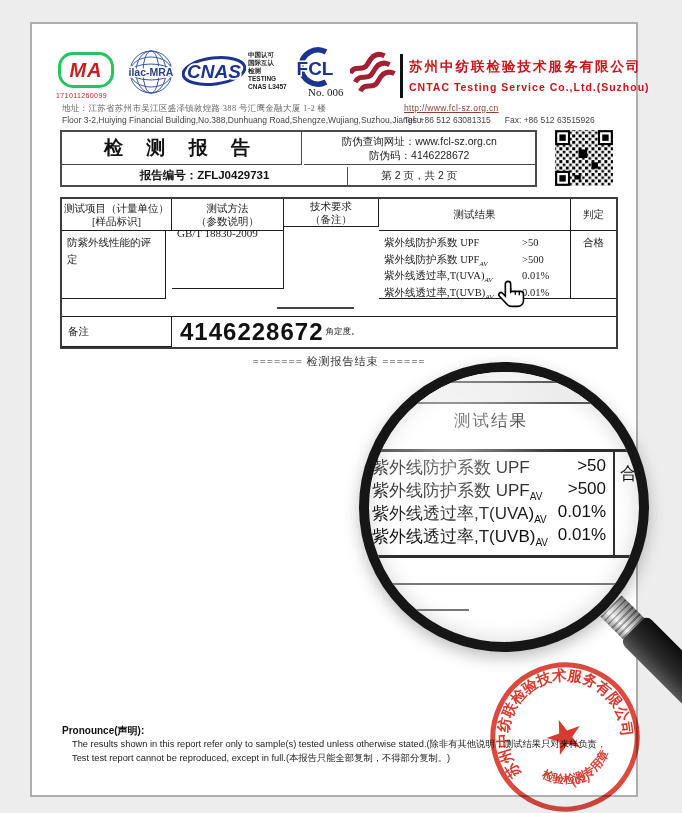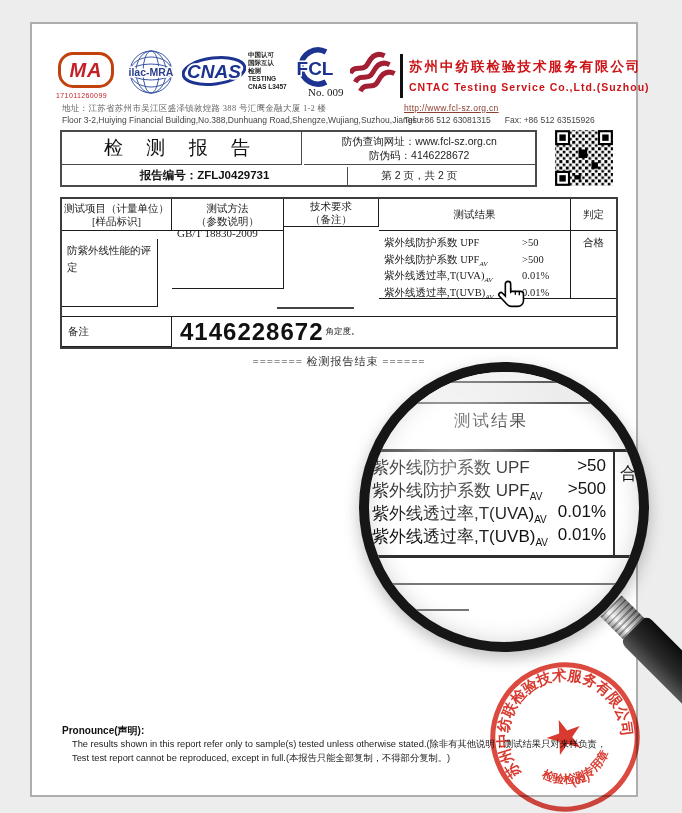--- a/index.html
+++ b/index.html
@@ -3,21 +3,21 @@
 <meta charset="utf-8">
 <style>
   * { margin:0; padding:0; box-sizing:border-box; }
   html,body { width:682px; height:813px; }
   body { background:#ededed; font-family:"Liberation Sans", sans-serif; position:relative; overflow:hidden; }
   .page { position:absolute; left:30px; top:22px; width:608px; height:775px;
           background:#fff; border:2px solid #aeaeae; }
 
   
   .cma-box { position:absolute; left:26px; top:28px; width:56px; height:36px;
-             border:3px solid #c2410c; border-radius:15px; display:flex; align-items:center; justify-content:center; }
+             border:3px solid #22c55e; border-radius:15px; display:flex; align-items:center; justify-content:center; }
   .cma-box span { color:#c42127; font-weight:bold; font-style:italic; font-size:20px; letter-spacing:1px; }
   .cma-num { position:absolute; left:24px; top:68px; width:62px; font-size:7px; color:#c42127; letter-spacing:.4px; }
   .ilac { position:absolute; left:92px; top:24px; }
   .cnas { position:absolute; left:150px; top:28px; }
   .cnas-side { position:absolute; left:216px; top:27px; font-size:6.5px; line-height:8px; color:#222; font-weight:bold; }
   .fcl { position:absolute; left:254px; top:22px; }
   .fcl-num { position:absolute; left:276px; top:62px; font-size:11px; font-family:"Liberation Serif",serif; color:#222; }
   .flag { position:absolute; left:318px; top:26px; }
   .vbar { position:absolute; left:368px; top:30px; width:2.5px; height:44px; background:#111; }
   .co-cn { position:absolute; left:377px; top:34px; font-size:13.5px; font-weight:bold; color:#cc1418; letter-spacing:2px; white-space:nowrap; }
@@ -30,39 +30,39 @@
   .telfax  { position:absolute; left:372px; top:91px; font-size:8.5px; color:#444; }
   .telfax span + span { margin-left:14px; }
 
   
   .ttable { position:absolute; left:28px; top:106px; width:477px; height:57px; border:2px solid #4a4a4a; }
   .ttable .tcell { position:absolute; display:flex; align-items:center; justify-content:center; border-color:#4a4a4a; }
   .tc1 { left:0; top:0; width:240px; height:33px; border-right:1.5px solid; border-bottom:1.5px solid; }
   .tc2 { left:241.5px; top:0; width:231.5px; height:33px; border-bottom:1.5px solid; flex-direction:column; }
   .tc3 { left:0; top:34.5px; width:286px; height:18.5px; border-right:1.5px solid; }
   .tc4 { left:241.5px; top:34.5px; width:231.5px; height:18.5px; }
-  .rpt-title { font-size:19px; font-weight:normal; letter-spacing:9px; color:#111; }
+  .rpt-title { font-size:19px; font-weight:bold; letter-spacing:9px; color:#111; }
   .anti { font-size:10.5px; color:#222; line-height:14px; }
   .rptno { font-size:11.5px; font-weight:bold; color:#111; }
   .pginfo { font-size:10.5px; color:#222; }
   .qr { position:absolute; left:520px; top:104px; }
 
   
   .mtable { position:absolute; left:28px; top:173px; width:558px; height:152px; border:2px solid #3c3c3c;
             font-family:"Liberation Serif",serif; }
   .cell { position:absolute; border-color:#3c3c3c; color:#1c1c1c; }
   .hc { display:flex; flex-direction:column; align-items:center; justify-content:center;
         font-size:10.5px; line-height:13px; border-bottom:1.5px solid; }
   .h1 { left:0; top:0; width:110px; height:32px; border-right:1.5px solid; }
   .h2 { left:110px; top:0; width:112px; height:32px; border-right:1.5px solid; }
   .h3 { left:222px; top:0; width:95px; height:28px; border-right:1.5px solid; }
   .h4 { left:317px; top:0; width:192px; height:32px; border-right:1.5px solid; }
   .h5 { left:509px; top:0; width:45px; height:32px; }
   .dc { font-size:10.5px; line-height:16.5px; padding:4px 5px; border-bottom:1.5px solid; }
-  .d1 { left:0; top:40px; width:96px; height:68px; border-right:1.5px solid; }
+  .d1 { left:0; top:32px; width:104px; height:68px; border-right:1.5px solid; }
   .d2 { left:110px; top:22px; width:112px; height:68px; border-right:1.5px solid; font-size:11px; }
   .d3 { left:222px; top:32px; width:95px; height:68px; border-right:1.5px solid; }
   .d4 { left:317px; top:32px; width:192px; height:68px; border-right:1.5px solid; }
   .d5 { left:509px; top:32px; width:45px; height:68px; text-align:center; }
   .rrow { position:relative; height:16.5px; white-space:nowrap; }
   .rrow .val { position:absolute; left:138px; top:0; }
   sub.av { font-size:7px; font-style:italic; }
   .spacer { left:0; top:100px; width:554px; height:18px; border-bottom:1.5px solid; }
   .shortline { position:absolute; left:215px; top:8px; width:77px; height:2px; background:#444; }
   .rm1 { left:0; top:118px; width:110px; height:30px; border-right:1.5px solid; font-size:10.5px; padding:7px 6px; }
@@ -149,21 +149,21 @@
     <div>国际互认</div>
     <div>检测</div>
     <div>TESTING</div>
     <div>CNAS L3457</div>
   </div>
 
   <svg class="fcl" width="56" height="42" viewBox="0 0 56 42">
     <path d="M 40 6 A 17 17 0 1 0 40 36" stroke="#1d3390" stroke-width="5.5" fill="none"></path>
     <text x="29" y="29" text-anchor="middle" font-size="19" font-weight="bold" fill="#1d3390" stroke="#fff" stroke-width="3" paint-order="stroke">FCL</text>
   </svg>
-  <div class="fcl-num">No. 009</div>
+  <div class="fcl-num">No. 006</div>
 
   <svg class="flag" width="48" height="50" viewBox="0 0 48 50">
     <g stroke="#a31f34" stroke-width="5" fill="none" transform="rotate(-18 24 25)">
       <path d="M6 36 C 14 28, 18 40, 26 32 S 40 26, 44 30"></path>
       <path d="M4 26 C 12 18, 16 30, 24 22 S 38 16, 42 20"></path>
       <path d="M2 16 C 10 8, 14 20, 22 12 S 36 6, 40 10"></path>
     </g>
   </svg>
   <div class="vbar"></div>
   <div class="co-cn">苏州中纺联检验技术服务有限公司</div>

